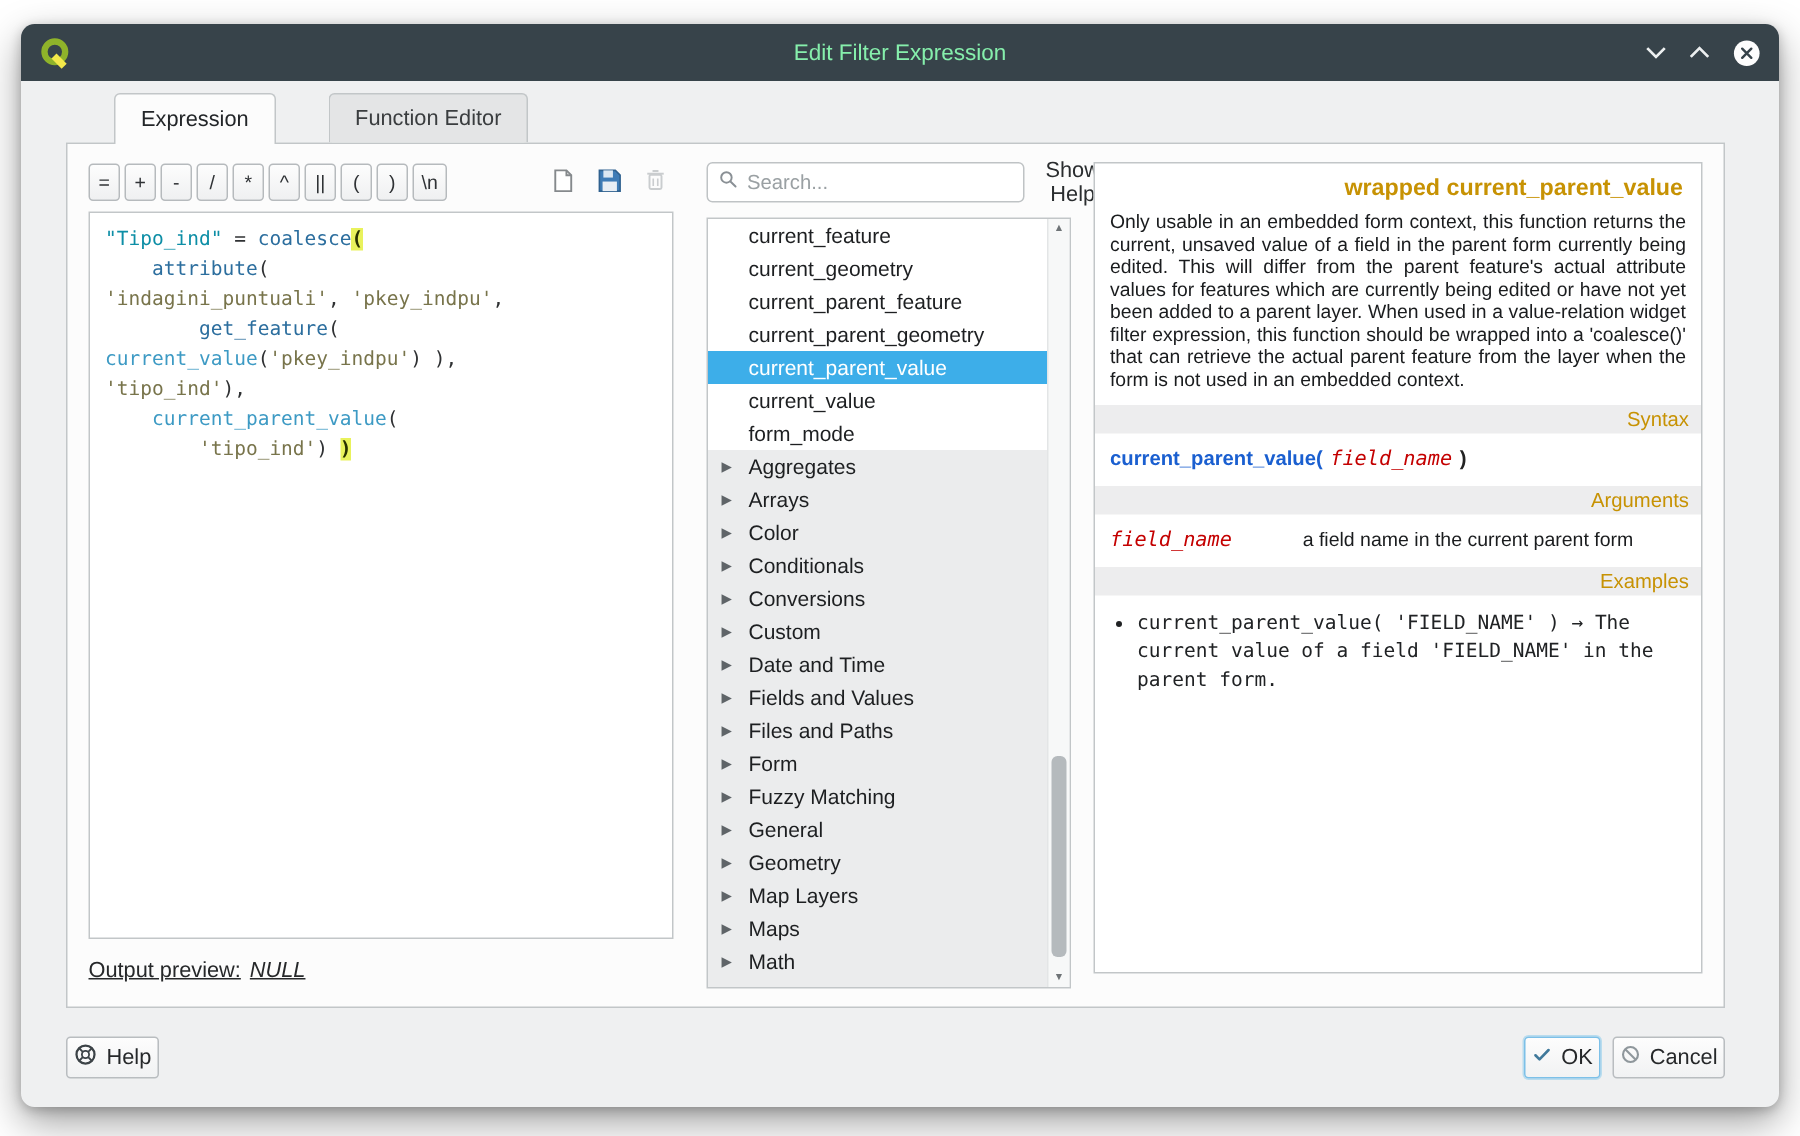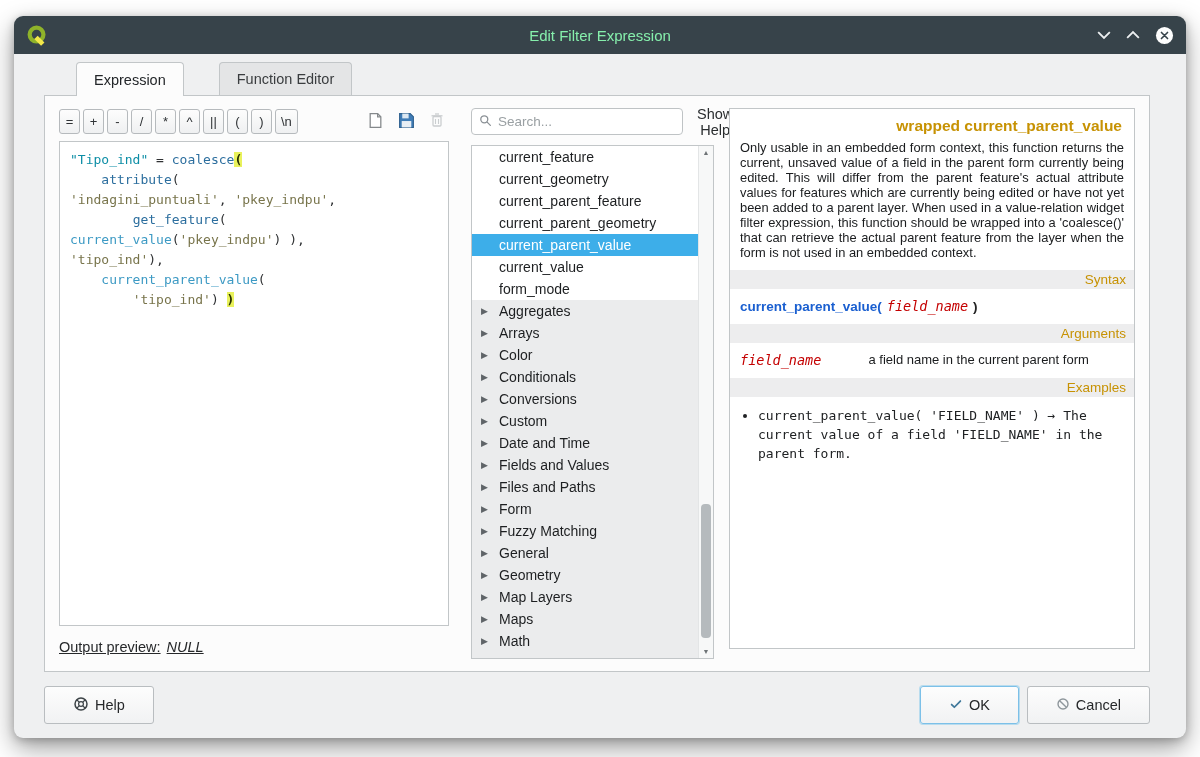--- a/index.html
+++ b/index.html
@@ -99,21 +99,21 @@
               font-size:13.5px; white-space:nowrap; }
   .arg-desc { flex:1; line-height:15.5px; text-align:center; }
   .examples { margin:2px 0 0 20px; }
   .examples li { font-family:"DejaVu Sans Mono",monospace; font-size:13px;
                  line-height:19px; color:#202224; }
 
   
   .footer { position:absolute; left:30px; right:36px; bottom:0; height:66px;
             display:flex; align-items:center; gap:8px; }
   .spacer { flex:1; }
-  .btn { display:flex; align-items:center; gap:6px; height:38px; padding:0 28px;
+  .btn { display:flex; align-items:center; gap:6px; height:28px; padding:0 4px;
          border:1px solid #b9bdc0; border-radius:3px;
          background:linear-gradient(#fdfdfd,#f1f2f3);
          font-family:"Liberation Sans",sans-serif; font-size:14.5px; color:#26282a; }
   .btn.ok { border-color:#7cc0e8; box-shadow:0 0 0 1px rgba(61,174,233,.30); }
 </style>
 </head>
 <body>
 
 <div class="dialog">
 

